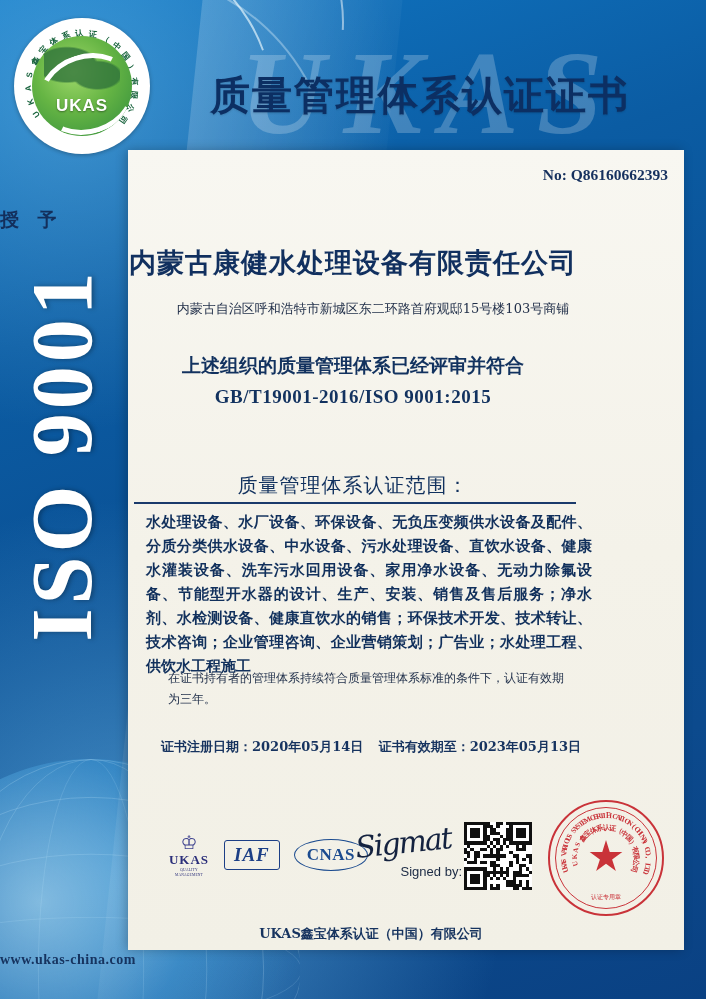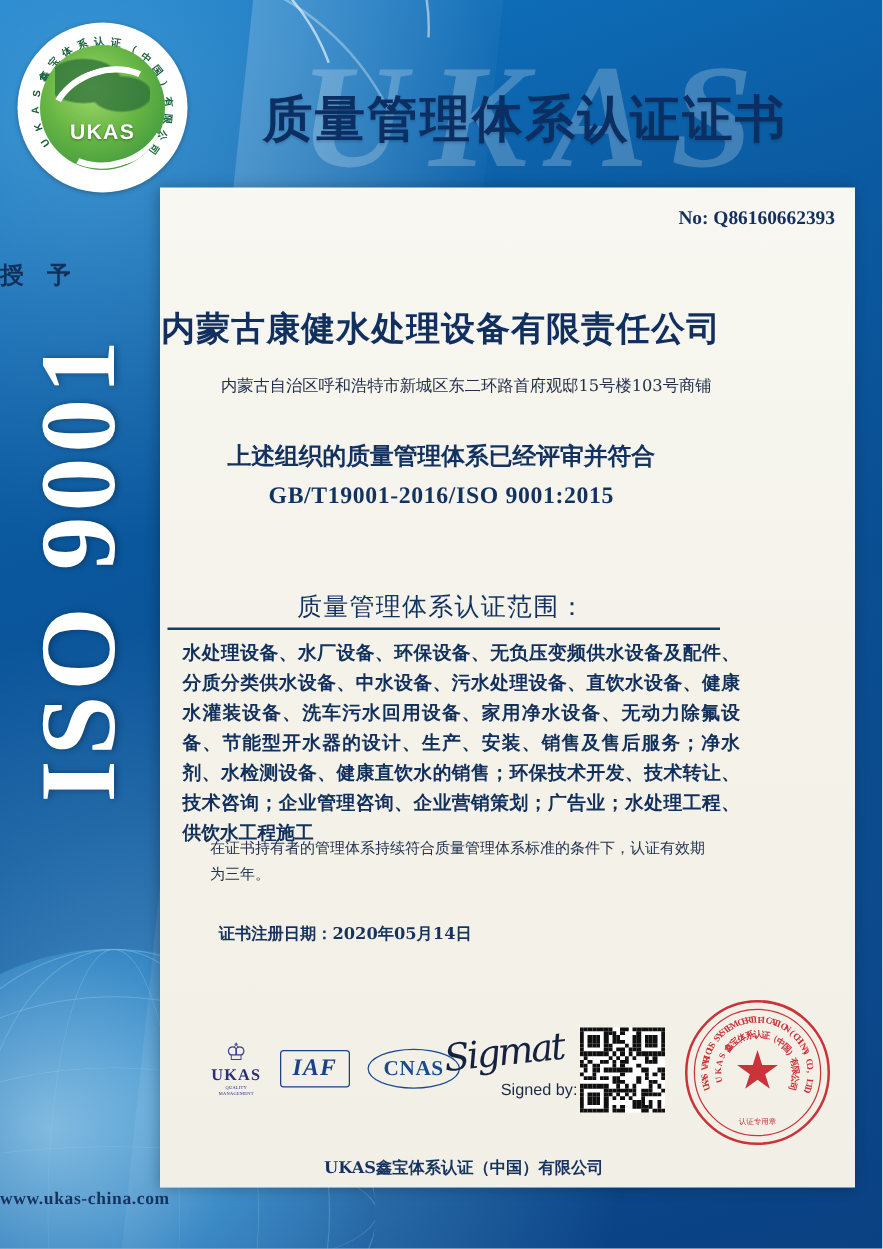--- a/index.html
+++ b/index.html
@@ -325,21 +325,21 @@
     width: 400px;
     font-family: "DejaVu Serif", serif;
     font-size: 12px;
     line-height: 21px;
     color: #23324c;
   }
   .validity .l2 { letter-spacing: 0; }
 
   .dates {
     position: absolute;
-    left: 175px;
+    left: 161px;
     top: 738px;
     width: 420px;
     display: flex;
     justify-content: space-between;
     font-family: "DejaVu Serif", serif;
     font-size: 13px;
     font-weight: bold;
     color: #16335f;
   }
 
@@ -590,20 +590,23 @@
   <div class="scope-rule"></div>
   <div class="scope-body">水处理设备、水厂设备、环保设备、无负压变频供水设备及配件、分质分类供水设备、中水设备、污水处理设备、直饮水设备、健康水灌装设备、洗车污水回用设备、家用净水设备、无动力除氟设备、节能型开水器的设计、生产、安装、销售及售后服务；净水剂、水检测设备、健康直饮水的销售；环保技术开发、技术转让、技术咨询；企业管理咨询、企业营销策划；广告业；水处理工程、供饮水工程施工</div>
 
   <div class="validity">
     <div>在证书持有者的管理体系持续符合质量管理体系标准的条件下，认证有效期为三年。</div>
   </div>
 
   <div class="dates">
     <div>
       <span>证书注册日期：</span><span>2020年05月14日</span>
+    </div>
+    <div>
+      <span>证书有效期至：</span><span>2023年05月13日</span>
     </div>
   </div>
 
   <div class="marks">
     <div class="mark mark-ukas">
       <div class="crown">♔</div>
       <div class="u">UKAS</div>
       <div class="tiny">QUALITY MANAGEMENT</div>
     </div>
     <div class="mark">

